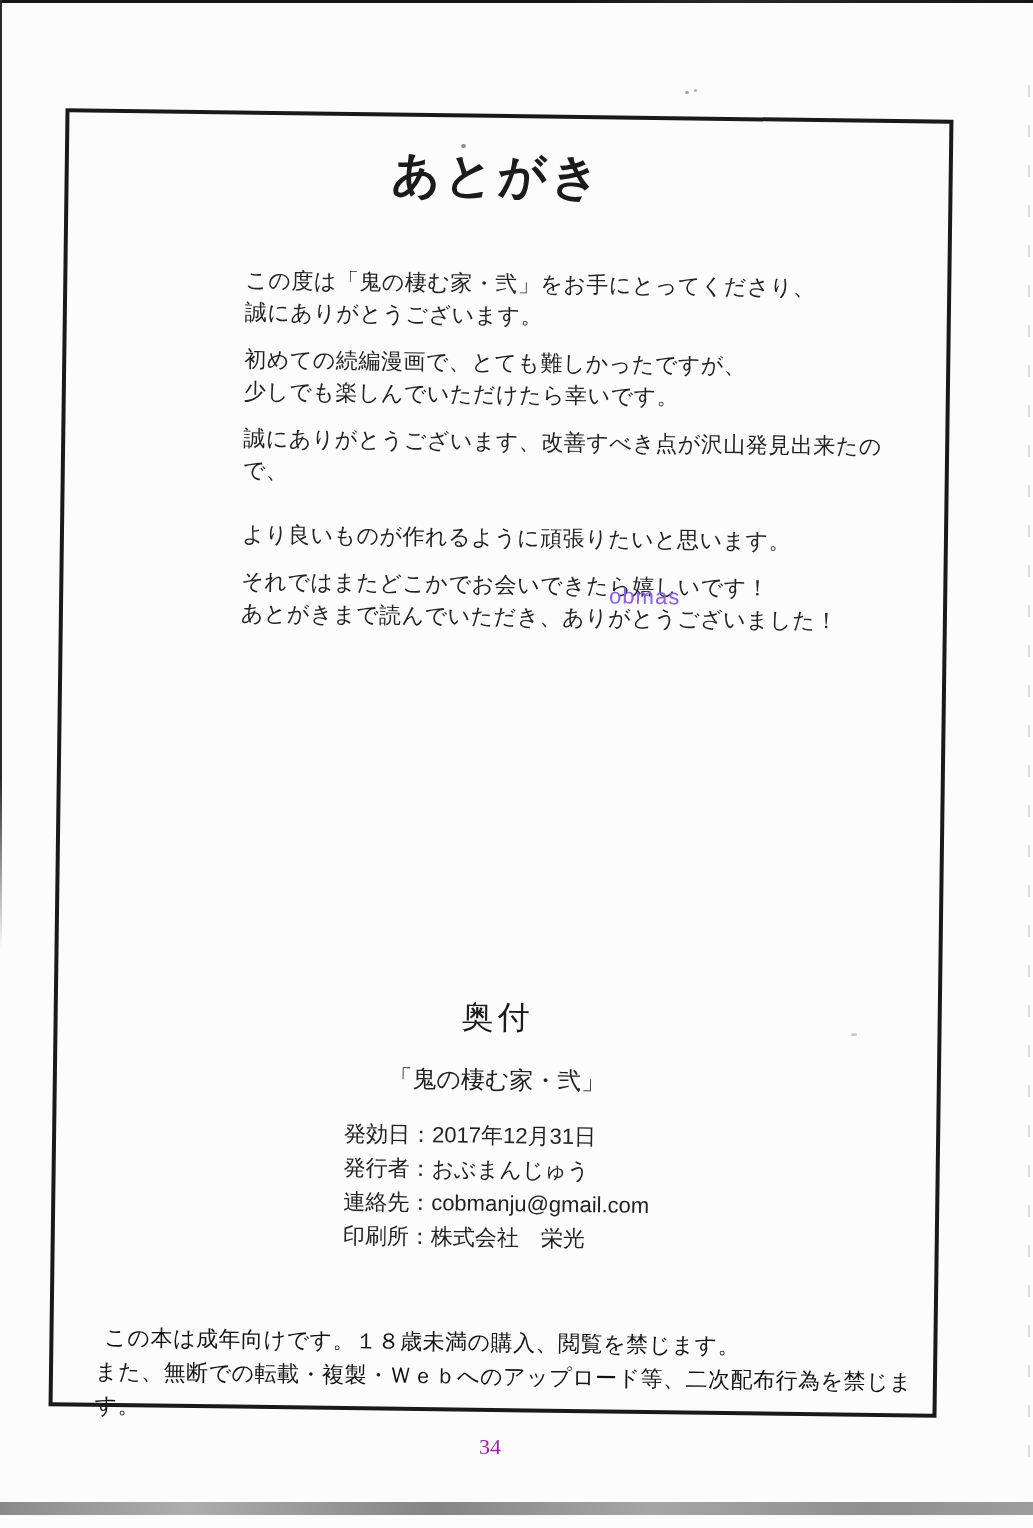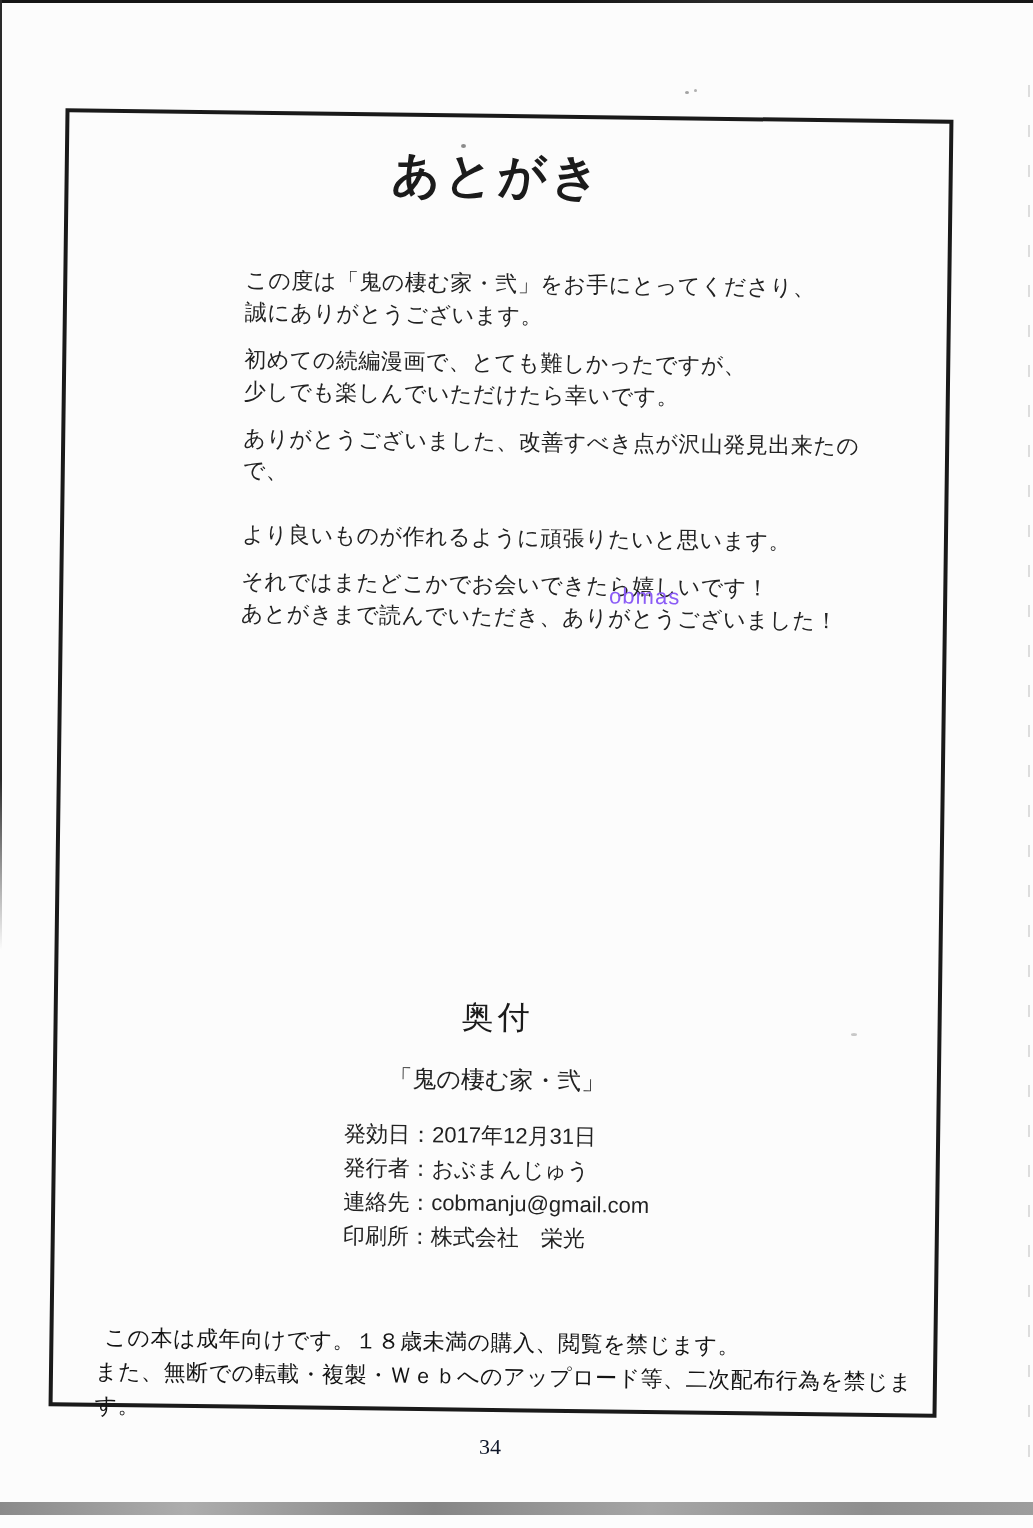--- a/index.html
+++ b/index.html
@@ -73,21 +73,21 @@
   .notice{
     position:absolute;left:42px;top:1208px;width:820px;
     font-family:"Liberation Serif", serif;
     font-size:22px;line-height:34px;color:#141414;letter-spacing:.5px;
   }
   .notice .line1{margin-left:9px;}
   .page-number{
     position:absolute;left:450px;top:1434px;width:80px;
     text-align:center;
     font-family:"Liberation Serif", serif;
-    font-size:22px;color:#0f172a;
+    font-size:22px;color:#a21caf;
   }
 </style>
 </head>
 <body>
 
 <div class="page">
 
   <div class="scan-top"></div>
   <div class="scan-left"></div>
   <div class="scan-right"></div>
@@ -104,21 +104,21 @@
     <div class="afterword-body">
       <p>
         <span>この度は「鬼の棲む家・弐」をお手にとってくださり、</span><br>
         <span>誠にありがとうございます。</span>
       </p>
       <p>
         <span>初めての続編漫画で、とても難しかったですが、</span><br>
         <span>少しでも楽しんでいただけたら幸いです。</span>
       </p>
       <p>
-        <span>ありがとうございました、改善すべき点が沢山発見出来たので、</span><br>
+        <span>誠にありがとうございます、改善すべき点が沢山発見出来たので、</span><br>
         <br>
         <span>より良いものが作れるように頑張りたいと思います。</span>
       </p>
       <p>
         <span>それではまたどこかでお会いできたら嬉しいです！</span><br>
         <span>あとがきまで読んでいただき、ありがとうございました！</span>
       </p>
     </div>
 
     <div class="signature">obmas</div>

